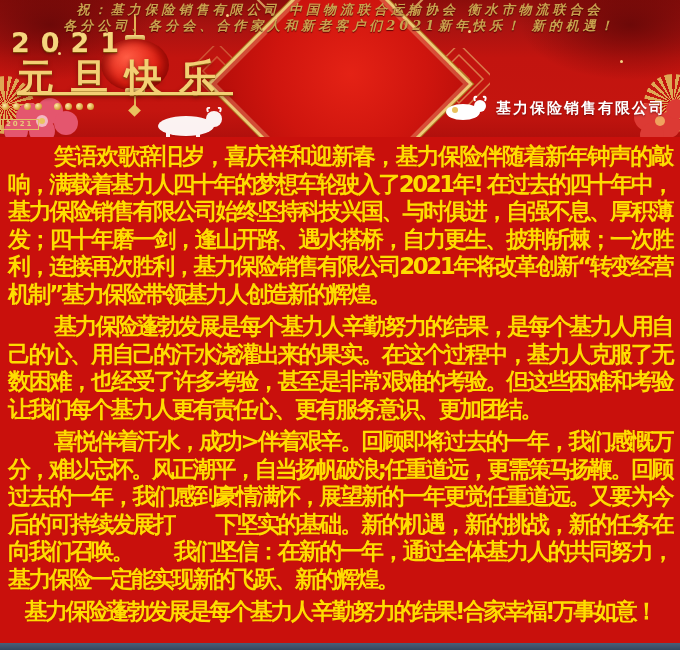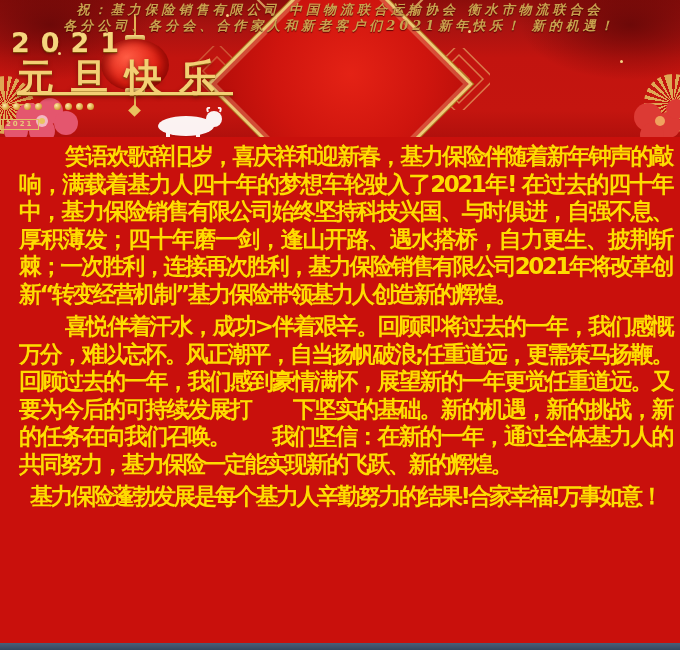--- a/index.html
+++ b/index.html
@@ -92,21 +92,21 @@
     position:absolute; right:14px; top:94px; z-index:6; display:flex; align-items:center; gap:7px;
   }
   .company-name {
     color:#ffffff; font-size:15px; font-weight:bold; letter-spacing:2px; white-space:nowrap;
     text-shadow:0 1px 2px rgba(80,0,0,.65);
   }
   .sparkle { position:absolute; width:3px; height:3px; border-radius:50%; background:#f3d483; z-index:4; }
   
   .content {
     position:absolute; left:0; right:0; top:137px; bottom:7px;
-    padding:6px 8px 0 19px; overflow:hidden;
+    padding:6px 8px 0 8px; overflow:hidden;
   }
   .content p {
     color:#ffdc00; font-weight:bold; font-size:23px; line-height:27.5px;
     letter-spacing:-2.5px; text-indent:2em; text-align:justify; margin-bottom:5px;
     text-shadow:0 0 1px rgba(120,60,0,.35);
   }
   .content p.closing { text-align:center; text-indent:0; margin-top:2px; }
   
   .footer-bar {
     position:absolute; left:0; right:0; bottom:0; height:7px;
@@ -186,27 +186,37 @@
 
     <div class="banner-center">
       <div class="year">2021</div>
       <div class="title">元旦快乐</div>
       <div class="coins">
         <span class="coin"></span><span class="coin"></span><span class="coin"></span><span class="coin"></span><span class="coin gap"></span><span class="coin"></span><span class="coin"></span><span class="coin"></span>
       </div>
       <div><span class="mini-year">2021</span></div>
     </div>
 
+    <div class="company">
+      <svg width="48" height="28" viewBox="0 0 48 28">
+        <ellipse cx="22" cy="18" rx="17" ry="8" fill="#ffffff"></ellipse>
+        <circle cx="39" cy="12" r="6" fill="#ffffff"></circle>
+        <path d="M34 7 Q32 2 36 3 M44 7 Q46 2 42 3" stroke="#ffffff" stroke-width="2" fill="none"></path>
+        <circle cx="14" cy="16" r="3" fill="#e9c25e"></circle>
+      </svg>
+      <span class="company-name">基力保险销售有限公司</span>
+    </div>
 
     <div class="sparkle" style="left:226px; top:14px;"></div>
     <div class="sparkle" style="left:468px; top:30px;"></div>
     <div class="sparkle" style="left:620px; top:60px;"></div>
     <div class="sparkle" style="left:58px;  top:52px;"></div>
   </header>
 
   <main class="content">
     <p>笑语欢歌辞旧岁，喜庆祥和迎新春，基力保险伴随着新年钟声的敲响，满载着基力人四十年的梦想车轮驶入了2021年! 在过去的四十年中，基力保险销售有限公司始终坚持科技兴国、与时俱进，自强不息、厚积薄发；四十年磨一剑，逢山开路、遇水搭桥，自力更生、披荆斩棘；一次胜利，连接再次胜利，基力保险销售有限公司2021年将改革创新“转变经营机制”基力保险带领基力人创造新的辉煌。</p>
+    <p>基力保险蓬勃发展是每个基力人辛勤努力的结果，是每个基力人用自己的心、用自己的汗水浇灌出来的果实。在这个过程中，基力人克服了无数困难，也经受了许多考验，甚至是非常艰难的考验。但这些困难和考验让我们每个基力人更有责任心、更有服务意识、更加团结。</p>
     <p>喜悦伴着汗水，成功&gt;伴着艰辛。回顾即将过去的一年，我们感慨万分，难以忘怀。风正潮平，自当扬帆破浪;任重道远，更需策马扬鞭。回顾过去的一年，我们感到豪情满怀，展望新的一年更觉任重道远。又要为今后的可持续发展打　　下坚实的基础。新的机遇，新的挑战，新的任务在向我们召唤。　　我们坚信：在新的一年，通过全体基力人的共同努力，基力保险一定能实现新的飞跃、新的辉煌。</p>
     <p class="closing">基力保险蓬勃发展是每个基力人辛勤努力的结果!合家幸福!万事如意！</p>
   </main>
 
   <div class="footer-bar"></div>
 </div>
 
 </body></html>

